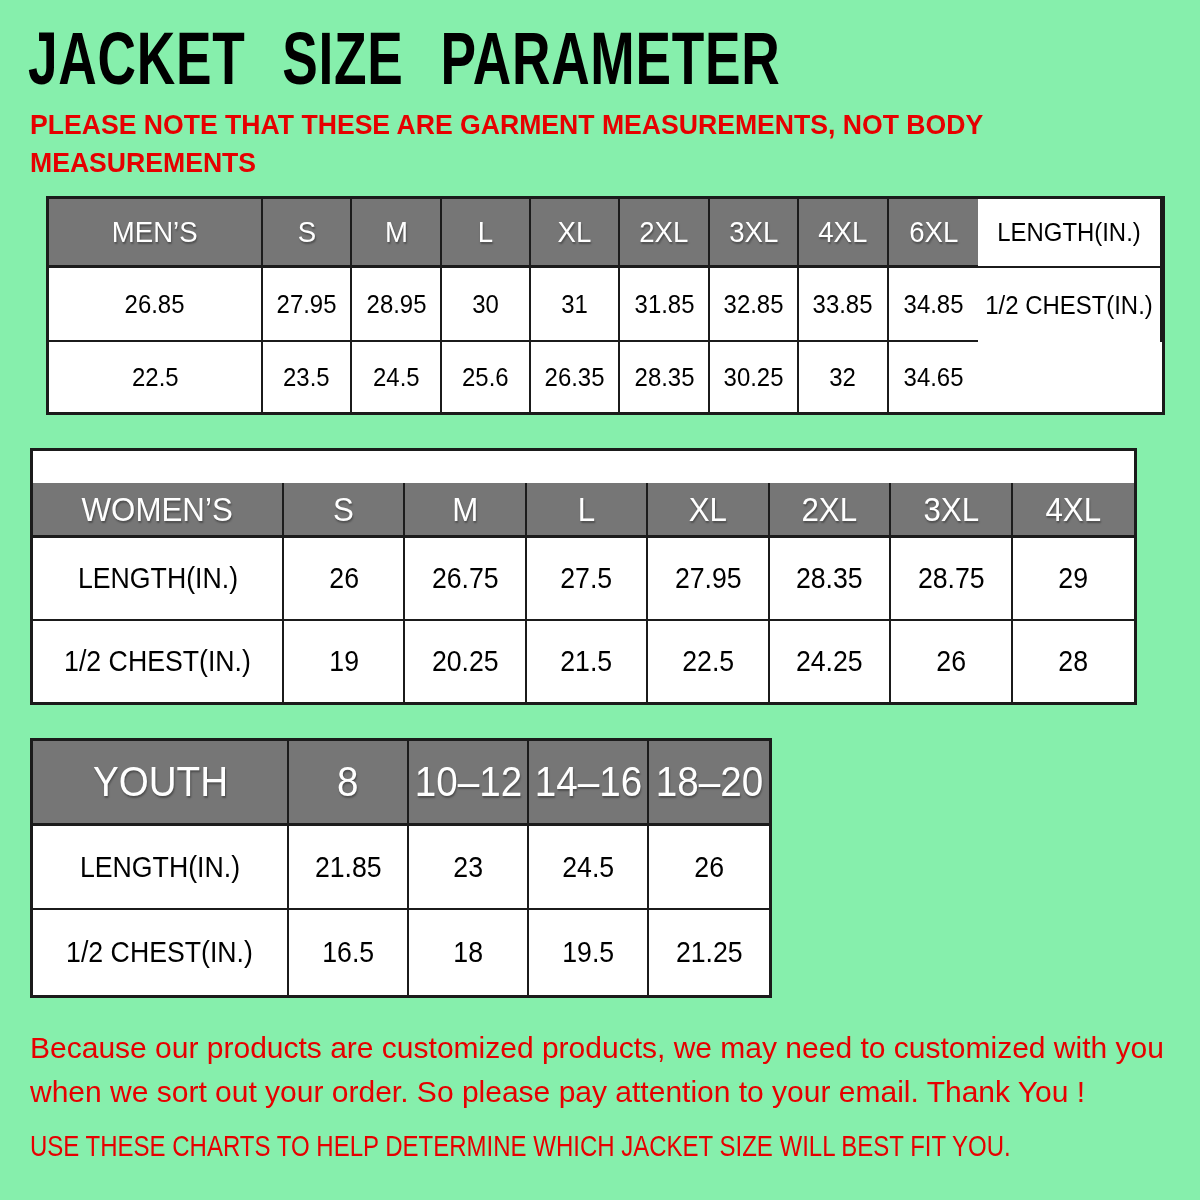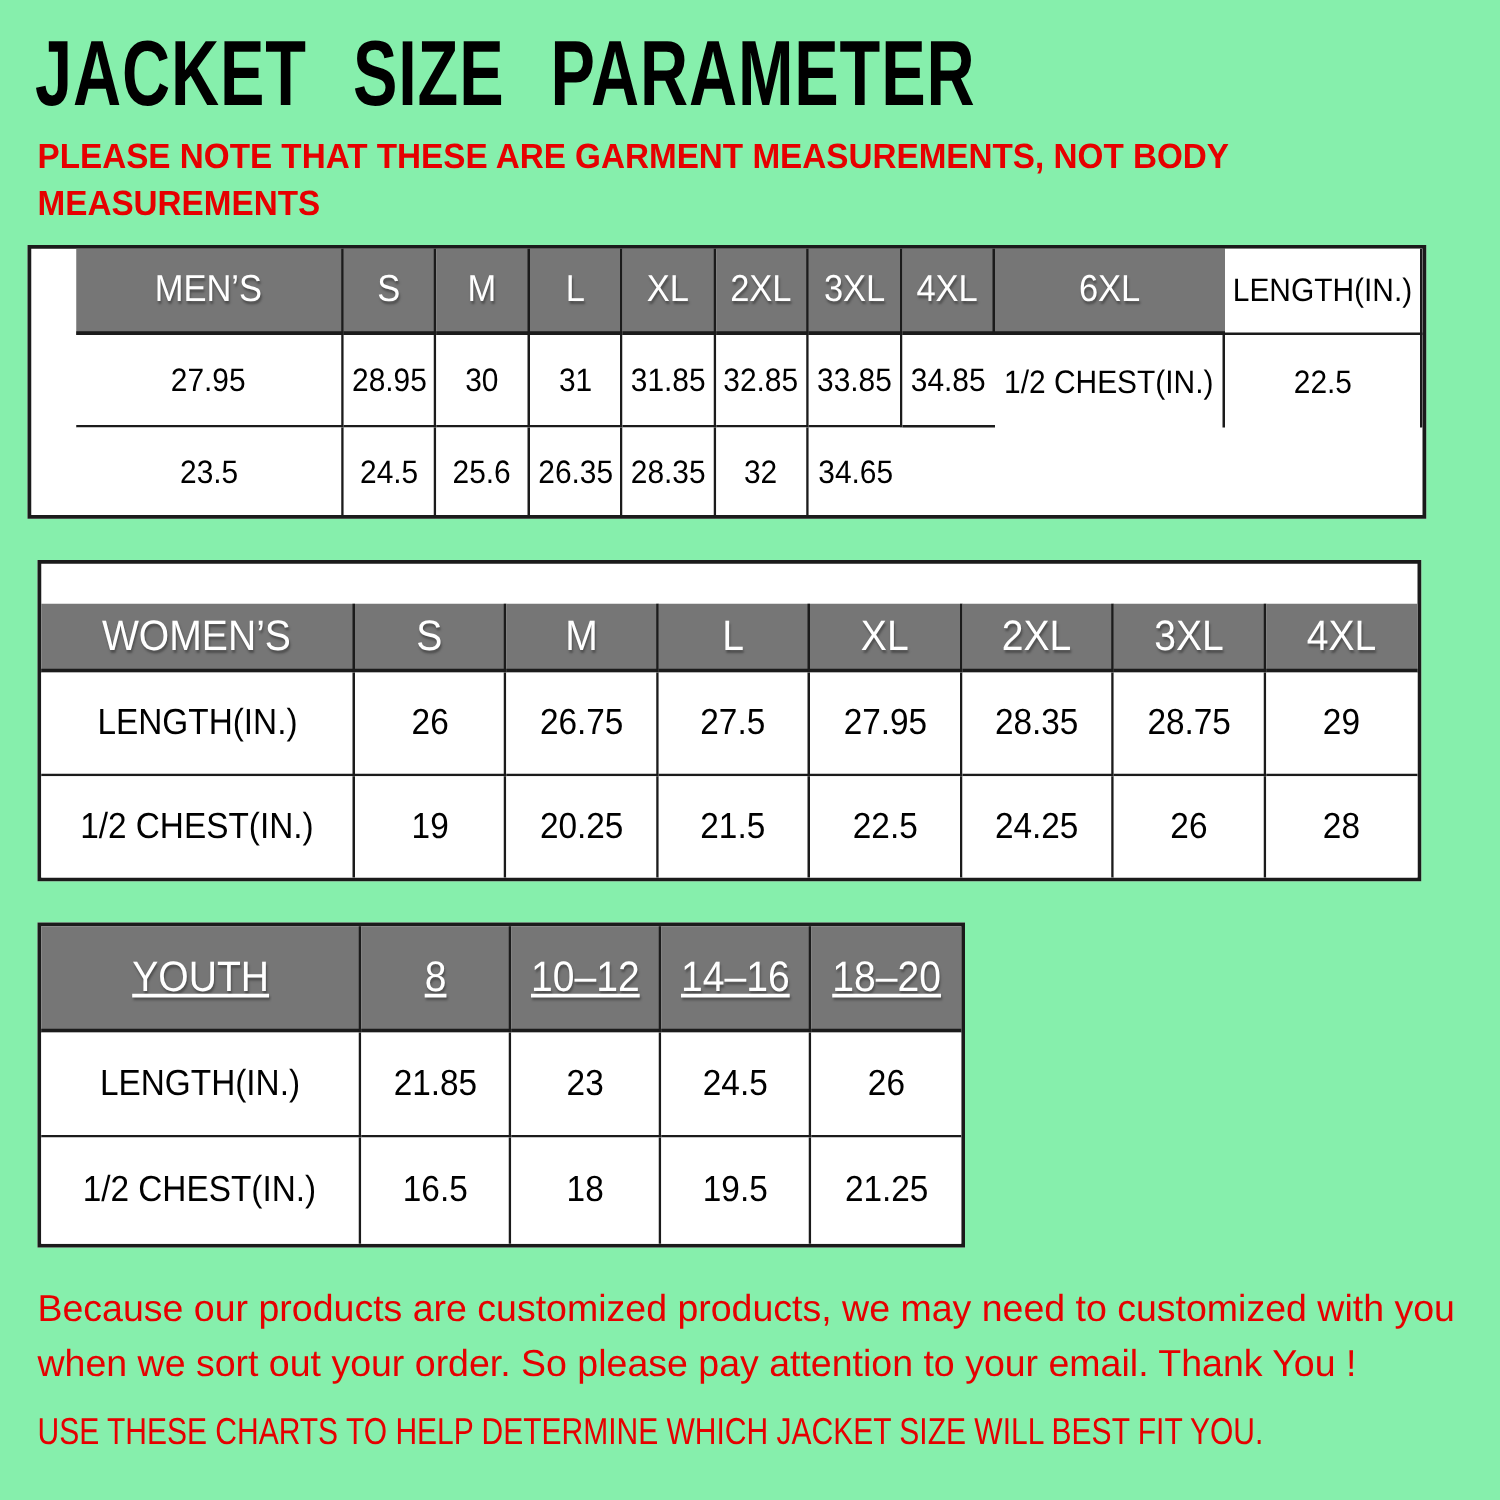--- a/index.html
+++ b/index.html
@@ -29,41 +29,40 @@
     display:flex; align-items:center; justify-content:center; background:#fff;
   }
   .cell.lastcol{border-right:none;}
   .cell.lastrow{border-bottom:none;}
   .cell.head{
     background:#767676; color:#ffffff; border-bottom-width:3px;
     text-shadow:1px 2px 2px rgba(0,0,0,0.35);
   }
   .ctext{display:inline-block; transform:scaleX(0.92); white-space:nowrap;}
   .t-mens{
-    left:22px; top:196px; width:1119px;
+    left:46px; top:196px; width:1119px;
     grid-template-columns:214px repeat(9,1fr);
     grid-template-rows:69px 74px 70px;
     font-size:26px;
-    padding-left:36px;
   }
   .t-mens .head{font-size:30px;}
   .t-womens{
     left:30px; top:448px; width:1107px;
     grid-template-columns:251px repeat(7,1fr);
     grid-template-rows:87px 83px 81px;
     font-size:29px;
   }
   .t-womens .head{font-size:34px;margin-top:32px;}
   .t-youth{
     left:30px; top:738px; width:742px;
     grid-template-columns:256px repeat(4,1fr);
     grid-template-rows:85px 84px 85px;
     font-size:29px;
   }
-  .t-youth .head{font-size:34px;text-decoration:underline;}
+  .t-youth .head{font-size:42px;}
   
   .footer{
     position:absolute; left:30px; top:1026px; color:#e60000; font-size:30px;
     line-height:44px; white-space:nowrap; font-weight:400;
   }
   .footer-caps{
     position:absolute; left:30px; top:1126px; color:#e60000; font-size:30px;
     line-height:40px; white-space:nowrap; font-weight:400;
     transform:scaleX(0.80); transform-origin:0 0;
   }
@@ -106,20 +105,23 @@
         <span class="ctext">4XL</span>
       </div>
     <div class="cell head lastcol">
         <span class="ctext">6XL</span>
       </div>
 
     <div class="cell">
         <span class="ctext">LENGTH(IN.)</span>
       </div>
     <div class="cell">
+        <span class="ctext">26.85</span>
+      </div>
+    <div class="cell">
         <span class="ctext">27.95</span>
       </div>
     <div class="cell">
         <span class="ctext">28.95</span>
       </div>
     <div class="cell">
         <span class="ctext">30</span>
       </div>
     <div class="cell">
         <span class="ctext">31</span>
@@ -150,20 +152,23 @@
         <span class="ctext">24.5</span>
       </div>
     <div class="cell lastrow">
         <span class="ctext">25.6</span>
       </div>
     <div class="cell lastrow">
         <span class="ctext">26.35</span>
       </div>
     <div class="cell lastrow">
         <span class="ctext">28.35</span>
+      </div>
+    <div class="cell lastrow">
+        <span class="ctext">30.25</span>
       </div>
     <div class="cell lastrow">
         <span class="ctext">32</span>
       </div>
     <div class="cell lastrow lastcol">
         <span class="ctext">34.65</span>
       </div>
   </div>
 
   <div class="table t-womens">

